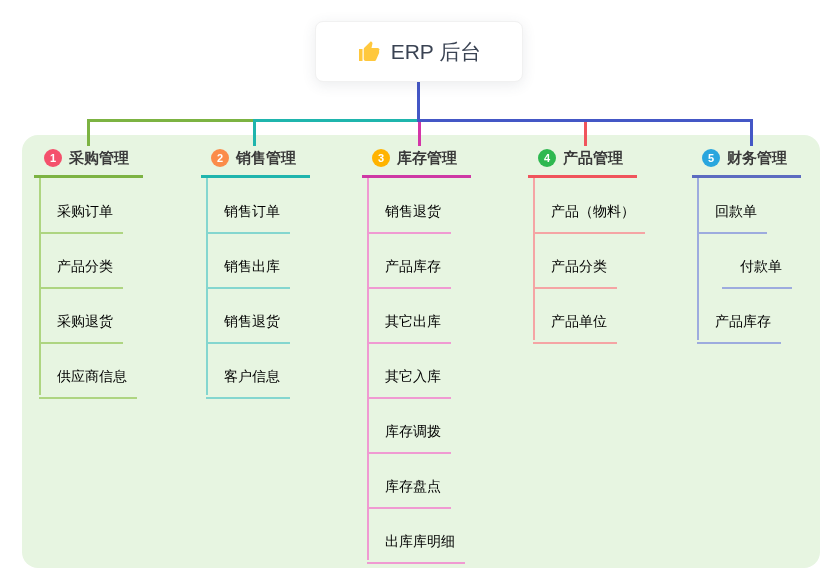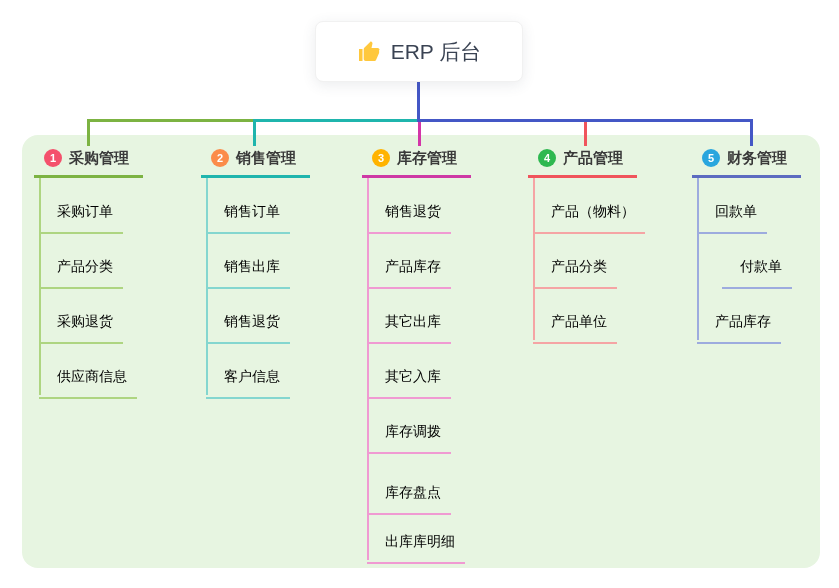--- a/index.html
+++ b/index.html
@@ -109,21 +109,21 @@
       <div class="branch-title" style="left: 362px; border-bottom-color: rgb(206, 57, 165);">
         <span class="badge" style="background: rgb(255, 179, 0);">3</span>
         <span>库存管理</span>
       </div>
       <div class="line" style="left: 367px; top: 178px; width: 2px; height: 382px; background: rgb(240, 154, 210);"></div>
       <div class="sub-item" style="left: 367px; top: 201px; border-bottom-color: rgb(240, 154, 210);">销售退货</div>
       <div class="sub-item" style="left: 367px; top: 256px; border-bottom-color: rgb(240, 154, 210);">产品库存</div>
       <div class="sub-item" style="left: 367px; top: 311px; border-bottom-color: rgb(240, 154, 210);">其它出库</div>
       <div class="sub-item" style="left: 367px; top: 366px; border-bottom-color: rgb(240, 154, 210);">其它入库</div>
       <div class="sub-item" style="left: 367px; top: 421px; border-bottom-color: rgb(240, 154, 210);">库存调拨</div>
-      <div class="sub-item" style="left: 367px; top: 476px; border-bottom-color: rgb(240, 154, 210); margin-top: 6px;">库存盘点</div>
+      <div class="sub-item" style="left: 367px; top: 476px; border-bottom-color: rgb(240, 154, 210);">库存盘点</div>
       <div class="sub-item" style="left: 367px; top: 531px; border-bottom-color: rgb(240, 154, 210);">出库库明细</div>
       <div class="branch-title" style="left: 528px; border-bottom-color: rgb(240, 84, 92);">
         <span class="badge" style="background: rgb(46, 184, 80);">4</span>
         <span>产品管理</span>
       </div>
       <div class="line" style="left: 533px; top: 178px; width: 2px; height: 162px; background: rgb(245, 164, 164);"></div>
       <div class="sub-item" style="left: 533px; top: 201px; border-bottom-color: rgb(245, 164, 164);">产品（物料）</div>
       <div class="sub-item" style="left: 533px; top: 256px; border-bottom-color: rgb(245, 164, 164);">产品分类</div>
       <div class="sub-item" style="left: 533px; top: 311px; border-bottom-color: rgb(245, 164, 164);">产品单位</div>
       <div class="branch-title" style="left: 692px; border-bottom-color: rgb(92, 107, 192);">

